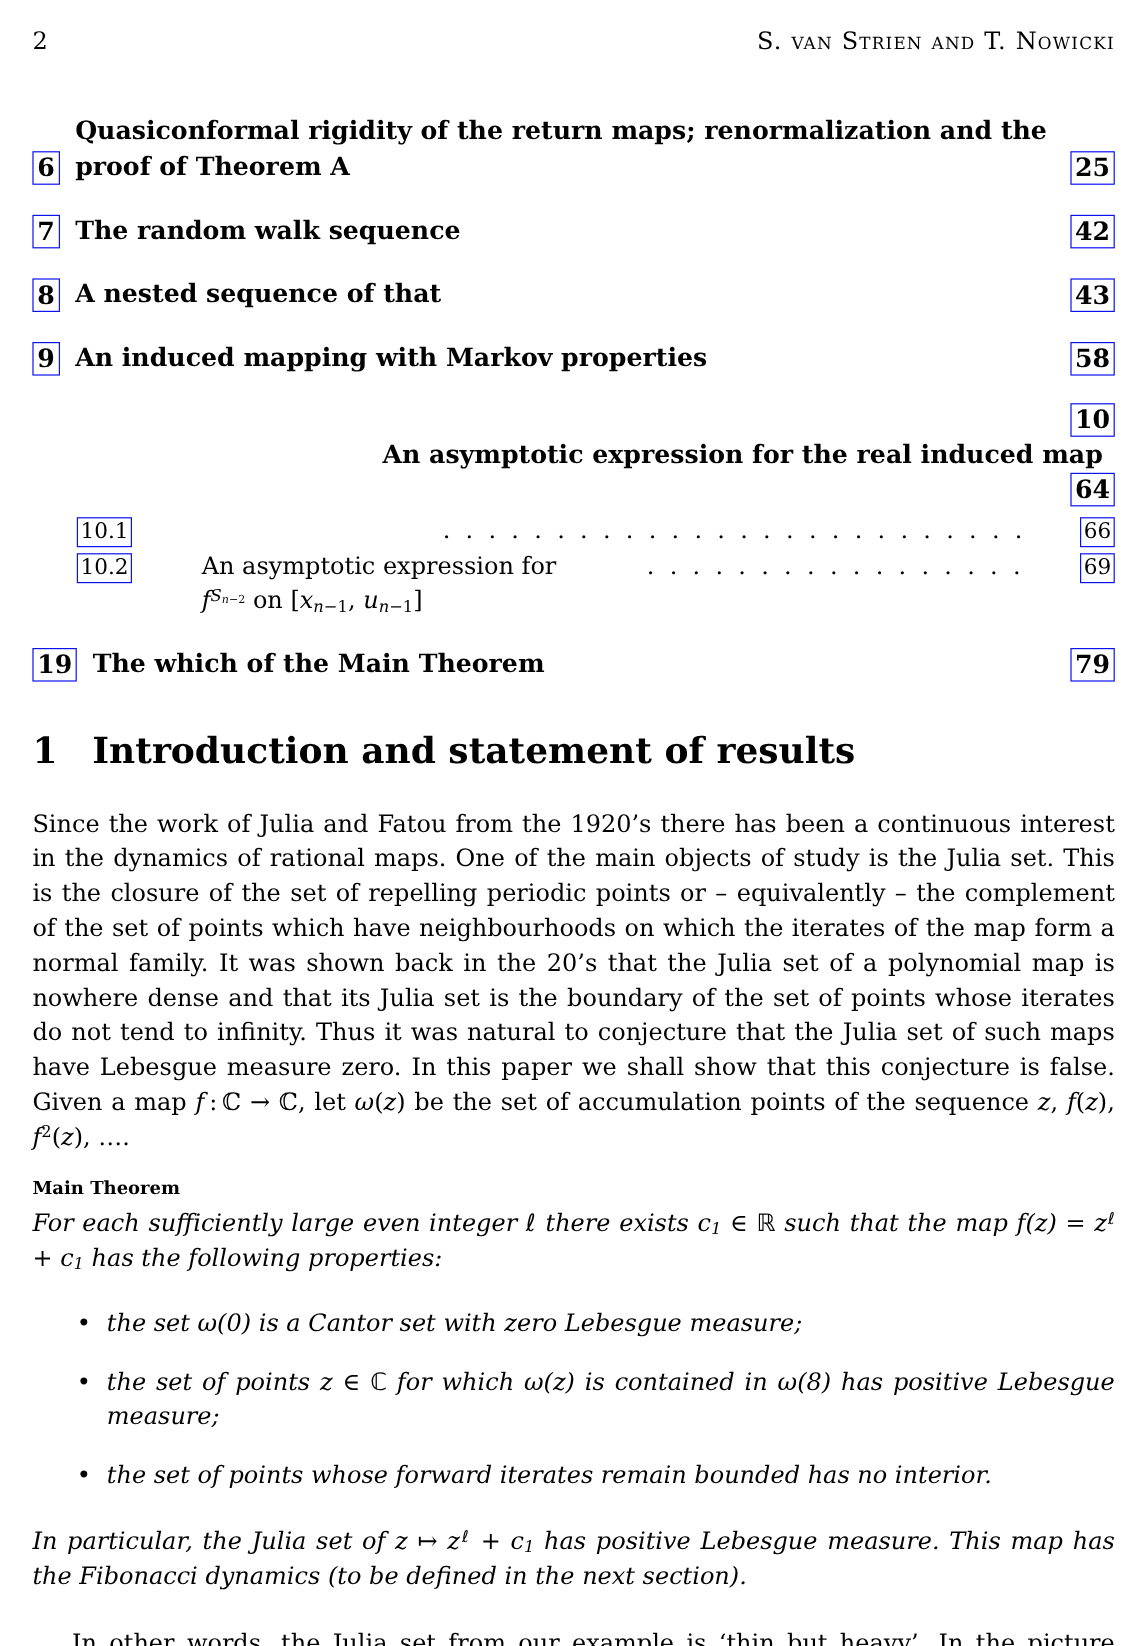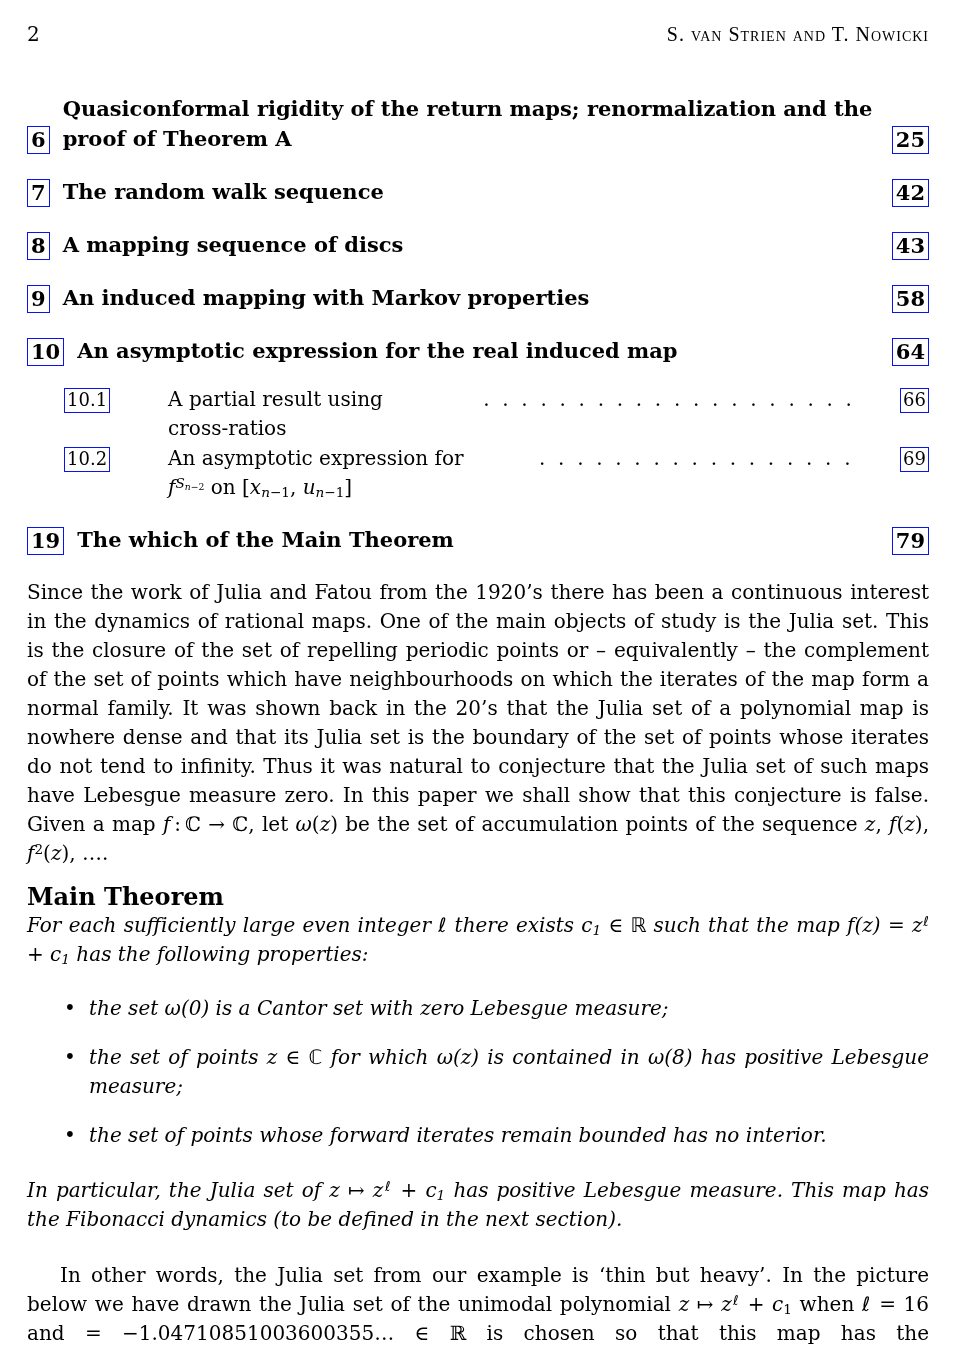--- a/index.html
+++ b/index.html
@@ -7,46 +7,46 @@
   html, body { background: #888; }
   .page {
     width: 956px; height: 1372px; margin: 0 auto;
     background: var(--paper); color: var(--ink);
     font-family: "DejaVu Serif", "DejaVu Sans", serif;
     font-size: 20px; line-height: 29px;
     padding: 20px 27px 0 27px; overflow: hidden;
   }
   
   .runhead { display: flex; justify-content: space-between; align-items: baseline; margin-bottom: 45px; }
-  .runhead .title { font-variant: small-caps; letter-spacing: 1px; font-size: 20px; font-family: Liberation Serif, serif; }
+  .runhead .title { font-variant: small-caps; letter-spacing: 1px; font-size: 20px; }
   
   .toc { }
   .toc-row { display: flex; align-items: flex-end; font-weight: bold; font-size: 21px; line-height: 30px; margin-bottom: 23px; }
   .toc-row .ttl { flex: 1 1 auto; margin: 0 10px 0 13px; }
   .linkbox {
     display: inline-block; border: 1px solid var(--link);
     padding: 0px 3px 1px 3px; line-height: 25px; color: var(--ink);
     flex: 0 0 auto; text-decoration: none;
   }
   .toc-group { margin-bottom: 23px; }
-  .toc-group .toc-row { margin-bottom: 19px; }
+  .toc-group .toc-row { margin-bottom: 5px; flex-direction: column; }
   .toc-sub { display: flex; align-items: baseline; font-weight: normal; font-size: 20px; line-height: 29px; margin-left: 37px; margin-bottom: 1px; gap: 48px; }
   .toc-sub .linkbox { font-size: 18px; line-height: 22px; padding: 0 2px 1px 2px; }
   .toc-sub .ttl { flex: 0 1 auto; margin: 0 8px 0 10px; }
   .leader { flex: 1 1 auto; overflow: hidden; white-space: nowrap; text-align: right; color: var(--ink); }
   .leader::after { content: ". \00a0 . \00a0 . \00a0 . \00a0 . \00a0 . \00a0 . \00a0 . \00a0 . \00a0 . \00a0 . \00a0 . \00a0 . \00a0 . \00a0 . \00a0 . \00a0 . \00a0 . \00a0 . \00a0 . \00a0 . \00a0 . \00a0 . \00a0 . \00a0 . \00a0 ."; }
   .toc-sub .pg { margin-left: 0; }
   
   h1.sechead { font-size: 30px; line-height: 36px; font-weight: bold; margin: 41px 0 27px 0; }
   h1.sechead .secnum { margin-right: 29px; }
   
   p.body { text-align: justify; }
   sup { font-size: 0.68em; line-height: 0; vertical-align: 0.45em; }
   sub { font-size: 0.68em; line-height: 0; vertical-align: -0.2em; }
-  .thm-head { font-weight: bold; font-size: 24px; margin-top: 14px; }
+  .thm-head { font-weight: bold; font-size: 15px; margin-top: 14px; }
   .thm { font-style: italic; text-align: justify; }
   ul.thm-list { list-style: none; margin: 25px 0 0 37px; font-style: italic; }
   ul.thm-list li { position: relative; padding-left: 25px; margin-bottom: 20px; text-align: justify; }
   ul.thm-list li::before { content: "\2022"; position: absolute; left: 0; top: 0; font-style: normal; }
   ul.thm-list li:last-child { margin-bottom: 0; }
   .thm-conc { margin-top: 26px; }
   .closing { margin-top: 27px; text-indent: 33px; text-align: justify; text-align-last: justify; }
 </style>
 </head>
 <body>
@@ -67,58 +67,58 @@
     </div>
 
     <div class="toc-row">
       <a href="#" class="linkbox">7</a>
       <span class="ttl">The random walk sequence</span>
       <a href="#" class="linkbox">42</a>
     </div>
 
     <div class="toc-row">
       <a href="#" class="linkbox">8</a>
-      <span class="ttl">A mapping sequence of discs</span>
+      <span class="ttl">A nested sequence of that</span>
       <a href="#" class="linkbox">43</a>
     </div>
 
     <div class="toc-row">
       <a href="#" class="linkbox">9</a>
       <span class="ttl">An induced mapping with Markov properties</span>
       <a href="#" class="linkbox">58</a>
     </div>
 
     <div class="toc-group">
       <div class="toc-row">
         <a href="#" class="linkbox">10</a>
         <span class="ttl">An asymptotic expression for the real induced map</span>
         <a href="#" class="linkbox">64</a>
       </div>
       <div class="toc-sub">
         <a href="#" class="linkbox">10.1</a>
-        <span class="ttl">A partial result using cross-ratios</span>
         <span class="leader"></span>
         <a href="#" class="linkbox pg">66</a>
       </div>
       <div class="toc-sub">
         <a href="#" class="linkbox">10.2</a>
         <span class="ttl">An asymptotic expression for <i>f</i><sup><i>S</i><sub><i>n</i>−2</sub></sup> on [<i>x</i><sub><i>n</i>−1</sub>, <i>u</i><sub><i>n</i>−1</sub>]</span>
         <span class="leader"></span>
         <a href="#" class="linkbox pg">69</a>
       </div>
     </div>
 
     <div class="toc-row">
       <a href="#" class="linkbox">19</a>
       <span class="ttl">The which of the Main Theorem</span>
       <a href="#" class="linkbox">79</a>
     </div>
 
   </div>
 
+  <h1 class="sechead"><span class="secnum">1</span><span>Introduction and statement of results</span></h1>
 
   <p class="body">Since the work of Julia and Fatou from the 1920’s there has been a continuous interest in the dynamics of rational maps.  One of the main objects of study is the Julia set.  This is the closure of the set of repelling periodic points or – equivalently – the complement of the set of points which have neighbourhoods on which the iterates of the map form a normal family.  It was shown back in the 20’s that the Julia set of a polynomial map is nowhere dense and that its Julia set is the boundary of the set of points whose iterates do not tend to infinity.  Thus it was natural to conjecture that the Julia set of such maps have Lebesgue measure zero.  In this paper we shall show that this conjecture is false.  Given a map <i>f</i> : ℂ → ℂ, let <i>ω</i>(<i>z</i>) be the set of accumulation points of the sequence <i>z</i>, <i>f</i>(<i>z</i>), <i>f</i><sup>2</sup>(<i>z</i>), ….</p>
 
   <div class="thm-head">Main Theorem</div>
 
   <p class="body thm">For each sufficiently large even integer ℓ there exists c<sub>1</sub> ∈ ℝ such that the map f(z) = z<sup>ℓ</sup> + c<sub>1</sub> has the following properties:</p>
 
   <ul class="thm-list">
     <li>the set ω(0) is a Cantor set with zero Lebesgue measure;</li>
     <li>the set of points z ∈ ℂ for which ω(z) is contained in ω(8) has positive Lebesgue measure;</li>

